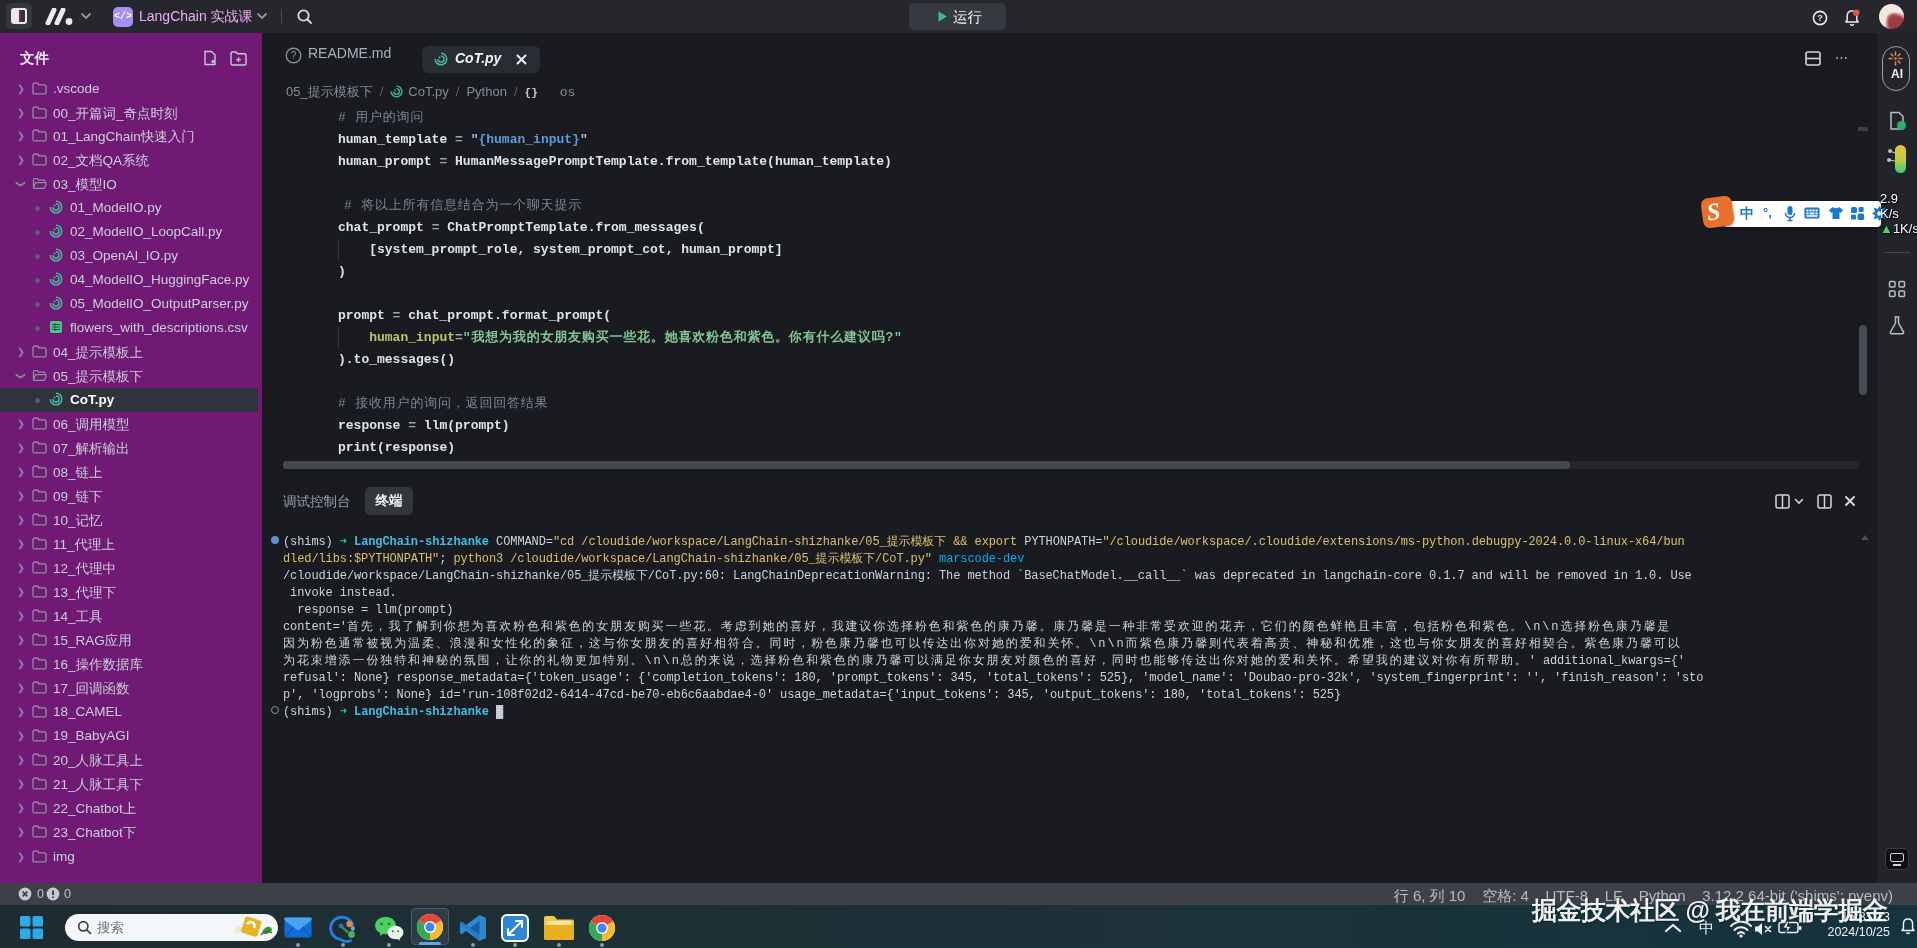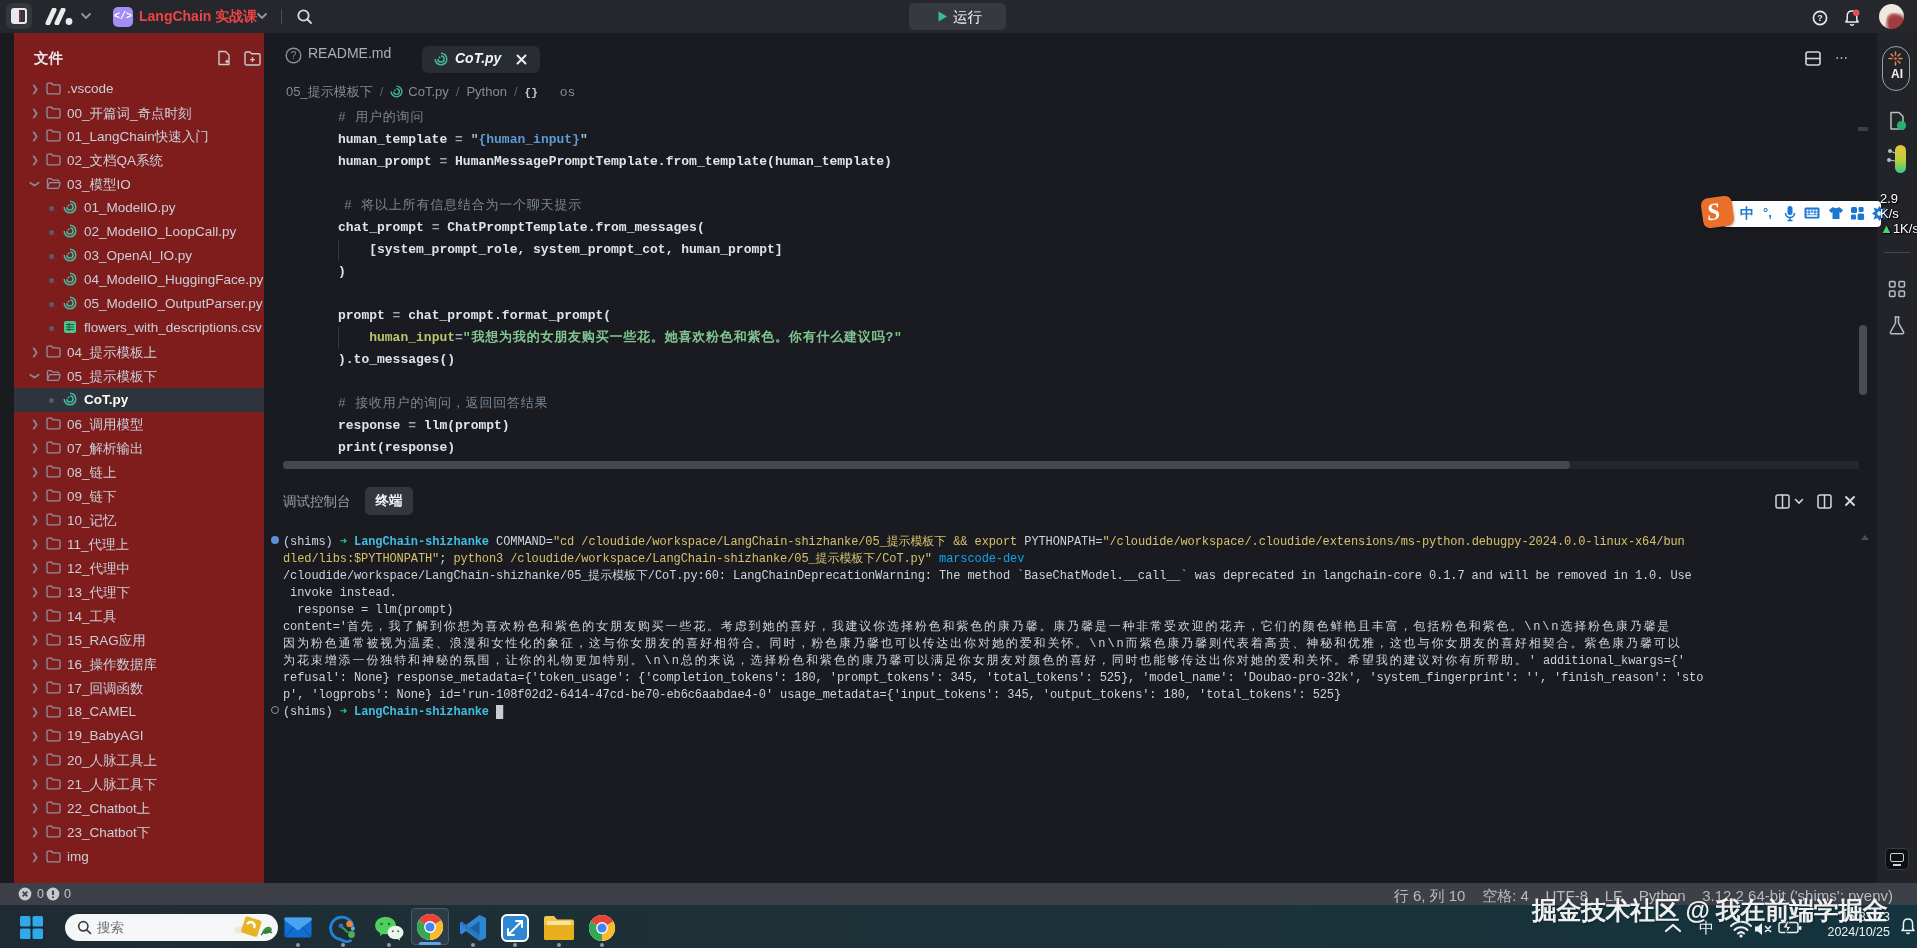--- a/index.html
+++ b/index.html
@@ -2,21 +2,21 @@
 <html><head>
 <meta charset="utf-8">
 <style>
   * { margin:0; padding:0; box-sizing:border-box; }
   html,body { width:1917px; height:948px; overflow:hidden; background:#191b20; font-family:"Liberation Sans", sans-serif; }
   .abs { position:absolute; }
   #stage { position:relative; width:1917px; height:948px; overflow:hidden; }
   
   #topbar { left:0; top:0; width:1917px; height:33px; background:#25272d; }
   
-  #sidebar { left:14px; top:33px; width:263px; height:852px; background:#7f1d1d; border-right:1px solid #17191d; }
+  #sidebar { left:0; top:33px; width:263px; height:852px; background:#701a75; border-right:1px solid #17191d; }
   .treerow { position:absolute; left:0; height:24px; width:258px; display:flex; align-items:center; color:#c9cfd9; font-size:13.5px; white-space:nowrap; }
   .chev { position:absolute; left:17px; top:7px; width:8px; height:10px; color:#878d98; font-size:9.5px; line-height:10px; font-family:"Liberation Sans"; }
   .ficon { position:absolute; left:32px; top:5px; width:15px; height:13px; }
   .ftext { position:absolute; left:53px; top:4px; }
   .ntext { position:absolute; left:70px; top:4px; }
   .ndot { position:absolute; left:35px; top:10px; width:5px; height:5px; border-radius:50%; background:#565c66; }
   .nicon { position:absolute; left:49px; top:4px; width:14px; height:14px; }
   
   #editor { left:264px; top:33px; width:1613px; height:444px; background:#191b20; }
   #panel  { left:264px; top:477px; width:1613px; height:408px; background:#191b20; }
@@ -40,21 +40,21 @@
     <svg class="abs" style="left:44px;top:8px;" width="32" height="17" viewBox="0 0 32 17">
       <path d="M4 15 L10 2" stroke="#e9ebee" stroke-width="5" stroke-linecap="round"></path>
       <path d="M13 15 L19 2" stroke="#e9ebee" stroke-width="5" stroke-linecap="round"></path>
       <circle cx="25" cy="13.5" r="3.4" fill="#e9ebee"></circle>
     </svg>
     <svg class="abs" style="left:80px;top:12px;" width="12" height="8" viewBox="0 0 12 8">
         <path d="M2 2 L6 6 L10 2" stroke="#9298a2" stroke-width="1.8" fill="none" stroke-linecap="round"></path>
       </svg>
 
     <div class="abs" style="left:113px;top:7px;width:20px;height:20px;background:#a48df3;border-radius:5px;color:#fff;font-size:10px;font-weight:bold;text-align:center;line-height:20px;font-family:'Liberation Mono',monospace;">&lt;/&gt;</div>
-    <div class="abs" style="left:139px;top:8px;font-size:14px;font-weight:bold;color:#ef4444;">LangChain 实战课</div>
+    <div class="abs" style="left:139px;top:8px;font-size:14px;font-weight:normal;color:#f0abfc;">LangChain 实战课</div>
     <svg class="abs" style="left:256px;top:12px;" width="12" height="8" viewBox="0 0 12 8">
         <path d="M2 2 L6 6 L10 2" stroke="#9298a2" stroke-width="1.8" fill="none" stroke-linecap="round"></path>
       </svg>
     <div class="abs" style="left:281px;top:9px;width:1px;height:15px;background:#4a4d55;"></div>
     <svg class="abs" style="left:296px;top:8px;" width="17" height="17" viewBox="0 0 17 17">
         <circle cx="7.5" cy="7.5" r="5.2" stroke="#d6d9de" stroke-width="1.8" fill="none"></circle>
         <path d="M11.5 11.5 L15 15" stroke="#d6d9de" stroke-width="1.8" stroke-linecap="round"></path>
       </svg>
 
     <div class="abs" style="left:909px;top:3px;width:97px;height:27px;background:#363940;border-radius:5px;">

